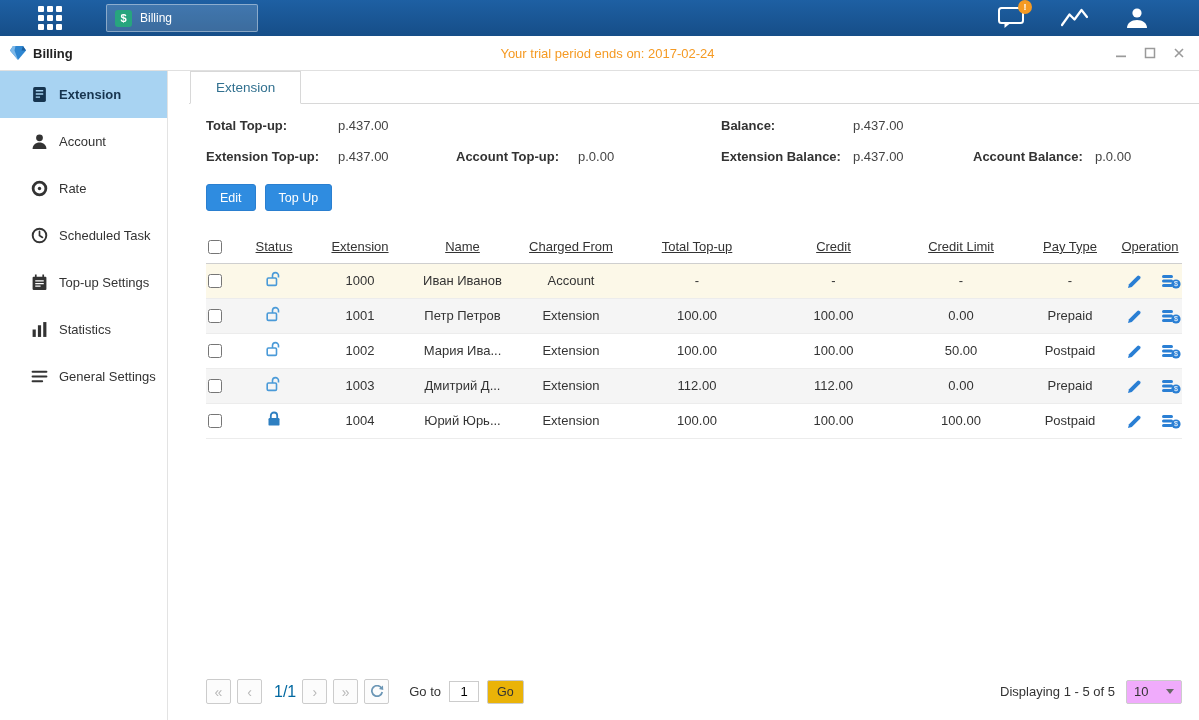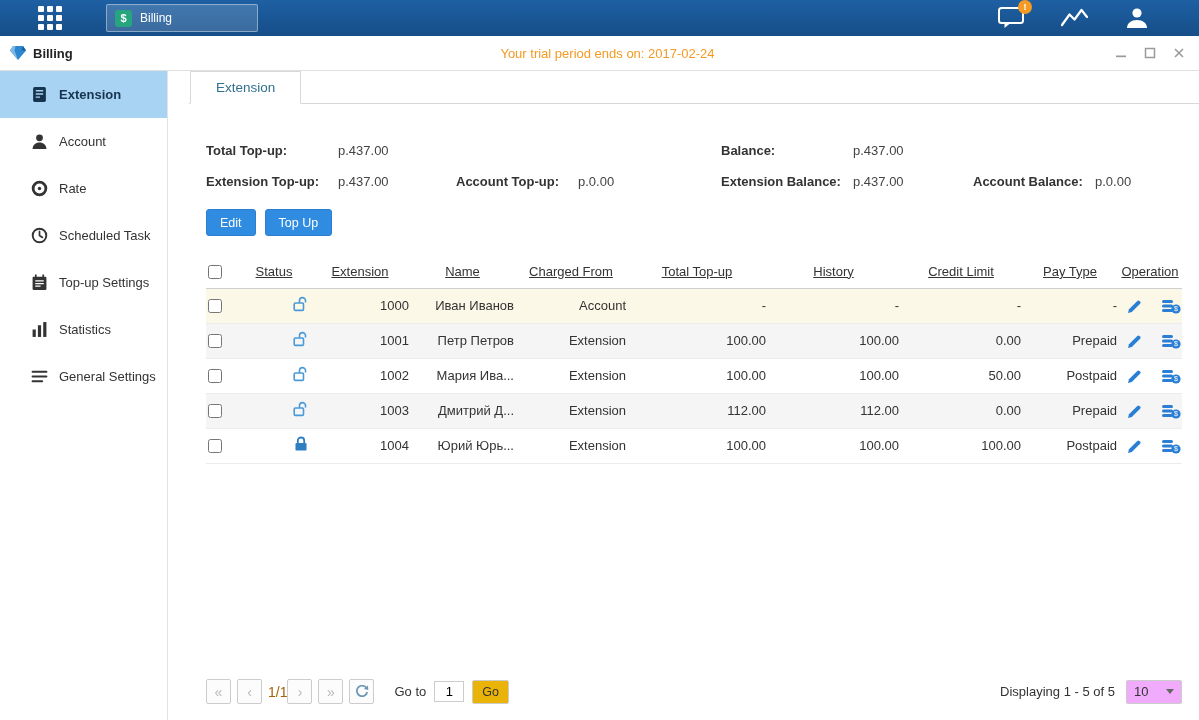--- a/index.html
+++ b/index.html
@@ -31,47 +31,47 @@
   .side-item { height:47px; display:flex; align-items:center; padding-left:31px; gap:11px; font-size:13px; color:#333; cursor:pointer; }
   .side-item svg { flex-shrink:0; }
   .side-item.active { background:#a8d3f2; font-weight:bold; color:#16344f; }
 
   .content { flex:1; display:flex; flex-direction:column; min-width:0; }
   .tabbar { height:33px; border-bottom:1px solid #d8d8d8; display:flex; align-items:flex-end; padding-left:1px; flex-shrink:0; }
   .ctab { height:33px; line-height:32px; padding:0 25px; background:#fff; border:1px solid #d8d8d8; border-bottom:1px solid #fff; margin-bottom:-1px; font-size:13.5px; color:#31708f; cursor:pointer; }
   .content-inner { flex:1; display:flex; flex-direction:column; padding:0 17px; min-height:0; }
 
   
-  .summary { margin-top:36px; display:flex; flex-direction:column; gap:10px; font-size:13px; }
+  .summary { margin-top:11px; display:flex; flex-direction:column; gap:10px; font-size:13px; }
   .srow { display:flex; align-items:center; height:21px; }
   .sl { font-weight:bold; color:#333; }
   .sv { color:#444; }
   .w132 { width:132px; } .w118 { width:118px; } .w122 { width:122px; }
   .w143 { width:143px; } .w120 { width:120px; } .w383 { width:383px; }
 
   
   .toolbar { margin-top:17px; display:flex; gap:9px; }
   .btn-primary { background:#2f8ce0; border:1px solid #2a7fd0; color:#fff; font-size:12.5px; height:27px; padding:0 13px; border-radius:3px; cursor:pointer; font-family:inherit; }
 
   
   .tablewrap { margin-top:19px; }
   table { width:100%; border-collapse:collapse; table-layout:fixed; font-size:13px; color:#333; }
   th { font-weight:normal; height:33px; border-bottom:1px solid #cfcfcf; text-align:center; color:#333;text-decoration:underline; }
-  td { height:35px; border-bottom:1px solid #ececec; text-align:right; overflow:hidden; white-space:nowrap; }
+  td { height:35px; border-bottom:1px solid #ececec; text-align:center; overflow:hidden; white-space:nowrap; }
   .c-check { text-align:left; padding-left:2px; }
   tbody tr:nth-child(even) { background:#f5f5f5; }
   tbody tr.hl { background:#fcf8e8; }
   input[type=checkbox] { width:14px; height:14px; margin:0; vertical-align:middle; cursor:pointer; }
   .lock { display:inline-flex; }
   .c-op .op-icon { display:inline-flex; margin:0 8px; cursor:pointer; vertical-align:middle; }
 
   
   .pagination { margin-top:auto; padding:14px 0 16px; display:flex; align-items:center; flex-shrink:0; }
   .pgbtn { width:25px; height:25px; border:1px solid #ccc; background:#fcfcfc; border-radius:2px; display:flex; align-items:center; justify-content:center; color:#b8b8b8; font-size:14px; margin-right:6px; cursor:pointer; user-select:none; }
-  .page-ind { margin:0 0; font-size:14px; color:#a16207; }
+  .page-ind { margin:0 6px; font-size:16px; color:#0369a1; }
   .goto { margin-left:14px; display:flex; align-items:center; gap:8px; font-size:13px; color:#333; }
   .goto input { width:30px; height:21px; border:1px solid #ccc; text-align:center; font-size:13px; font-family:inherit; }
   .go-btn { height:24px; padding:0 9px; border:1px solid #ccc; background:#eab308; border-radius:2px; font-size:12.5px; color:#333; cursor:pointer; font-family:inherit; }
   .pg-right { margin-left:auto; display:flex; align-items:center; gap:11px; font-size:13px; color:#333; }
   .pagesize { width:56px; height:24px; border:1px solid #ccc; border-radius:2px; display:flex; align-items:center; justify-content:space-between; padding:0 7px; cursor:pointer; background:#f0abfc; }
   .caret { width:0; height:0; border-left:4px solid transparent; border-right:4px solid transparent; border-top:5px solid #666; }
 </style>
 </head>
 <body>
 
@@ -245,21 +245,21 @@
                 <col>
             </colgroup>
             <thead>
               <tr>
                 <th class="c-check"><input type="checkbox" style=""></th>
                 <th>Status</th>
                 <th>Extension</th>
                 <th>Name</th>
                 <th>Charged From</th>
                 <th>Total Top-up</th>
-                <th>History</th>
+                <th>Credit</th>
                 <th>Credit Limit</th>
                 <th>Pay Type</th>
                 <th>Operation</th>
               </tr>
             </thead>
             <tbody>
 
               <tr class="hl">
                 <td class="c-check"><input type="checkbox" style=""></td>
                 <td><span class="lock">

